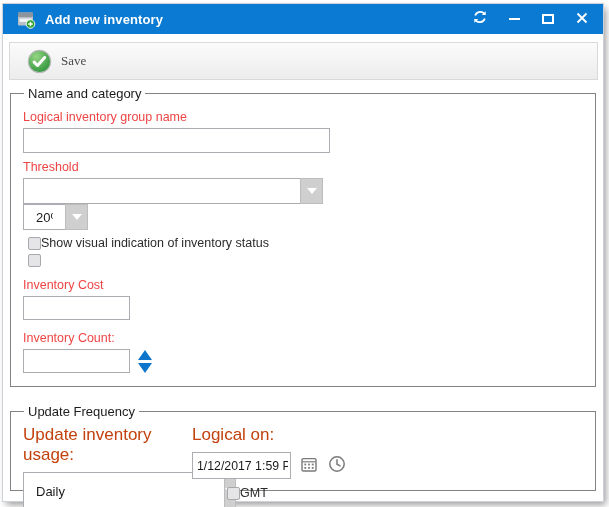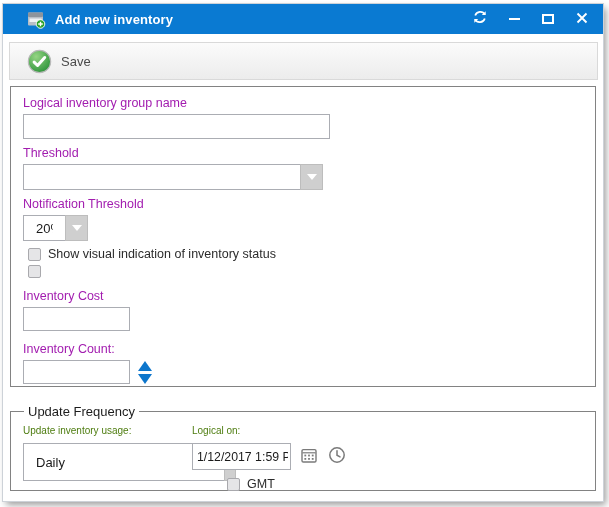--- a/index.html
+++ b/index.html
@@ -11,85 +11,85 @@
     overflow:hidden;
   }
   .window {
     position:absolute; left:3px; top:4px; width:600px; height:497px;
     background:#fff;
     box-shadow: 0 0 0 1px #cdd2d8, 3px 4px 7px rgba(0,0,0,0.38);
   }
   
   .titlebar {
     height:30px; background:#0a7ad2; display:flex; align-items:center;
-    color:#fff; padding-left:23px;
+    color:#fff; padding-left:13px;
   }
   .app-icon { width:20px; height:20px; flex:0 0 auto; }
   .title { font-weight:bold; font-size:13px; margin-left:9px; letter-spacing:.1px; }
   .win-controls { margin-left:auto; display:flex; align-items:center; height:100%; margin-right:4px; }
   .win-btn { width:34px; height:100%; display:flex; align-items:center; justify-content:center; cursor:default; }
   .min-glyph { width:11px; height:2px; background:#fff; }
   .max-glyph { width:12px; height:10px; border:2px solid #fff; }
   
   .toolbar {
     margin:8px 5px 0 6px; height:38px;
     border:1px solid #d9d9d9;
     background:linear-gradient(#fbfbfb, #ececec);
     display:flex; align-items:center;
   }
   .save-btn { display:flex; align-items:center; height:32px; margin-left:9px; padding:0 8px; gap:9px; }
   .save-icon { width:25px; height:25px; }
-  .save-label { font-size:13px; color:#4a4a4a; }
+  .save-label { font-size:13px; color:#4a4a4a;font-family:Liberation Serif, serif; }
   
   fieldset.groupbox {
     position:absolute; left:7px; width:586px; margin:0;
     border:1px solid #828282; padding:1px 12px 0 12px; background:#fff;
   }
   #group-name-category { top:82px; height:301px; }
   #group-update-frequency { top:400px; height:87px; }
   legend { font-size:13px; color:#1c1c1c; padding:0 4px; margin-left:1px; }
   
-  .lbl { font-size:12.5px; color:#a21caf; margin:7px 0 4px 0; line-height:14px; }
+  .lbl { font-size:12.5px; color:#ef4444; margin:7px 0 4px 0; line-height:14px; }
   .lbl.first { margin-top:8px; }
   .lbl.spaced { margin-top:11px; }
   .tb {
     border:1px solid #abadb3; height:25px; font-size:13px;
     font-family:"Liberation Sans", sans-serif; padding:2px 12px; color:#1a1a1a;
     background:#fff; outline:none; display:block;
   }
   .combo { display:flex; align-items:stretch; }
   .combo .tb { border-right:none; height:26px; }
   .drop-btn {
     width:23px; background:#cfcfcf; border:1px solid #bdbdbd;
     display:flex; align-items:center; justify-content:center;
   }
   .tri-down {
     width:0; height:0;
     border-left:5px solid transparent; border-right:5px solid transparent;
     border-top:6px solid #ffffff;
   }
-  .cb-row { display:flex; align-items:center; gap:7px; margin:4px 0 0 5px; font-size:12.5px; color:#2b2b2b; }
+  .cb-row { display:flex; align-items:center; margin:4px 0 0 5px; font-size:12.5px; color:#2b2b2b; }
   .cb { width:13px; height:13px; background:#e5e5e7; border:1px solid #a9a9ad; border-radius:2px; flex:0 0 auto; }
   .count-row { display:flex; align-items:center; margin-top:0; }
   .spinner { display:flex; flex-direction:column; gap:3px; margin-left:8px; }
   .tri-up-b {
     width:0; height:0;
     border-left:7px solid transparent; border-right:7px solid transparent;
     border-bottom:10px solid #0d76cc;
   }
   .tri-down-b {
     width:0; height:0;
     border-left:7px solid transparent; border-right:7px solid transparent;
     border-top:10px solid #0d76cc;
   }
   
   .uf-columns { display:flex; margin-top:1px; }
   .uf-col1 { width:169px; flex:0 0 auto; }
   .uf-col2 { flex:1; }
-  .uf-lbl { font-size:10px; color:#4d7c0f; margin:4px 0 7px 0; }
+  .uf-lbl { font-size:17px; color:#c2410c; margin:4px 0 7px 0; }
   .starting-row { display:flex; align-items:center; }
   .icon-btn { width:20px; height:20px; margin-left:8px; display:flex; align-items:center; justify-content:center; }
   .gmt-row { margin:7px 0 0 35px; }
 </style>
 </head>
 <body>
 
 <div class="window">
 
   <div class="titlebar">
@@ -143,33 +143,33 @@
           </defs>
           <circle cx="13" cy="13" r="11.6" fill="url(#saveGrad)" stroke="#b9b9b9" stroke-width="1.2"></circle>
           <path d="M7.4 13.6l3.6 3.6 7.4-8.4" stroke="#ffffff" stroke-width="3.1" fill="none" stroke-linecap="round" stroke-linejoin="round"></path>
         </svg>
       </span>
       <span class="save-label">Save</span>
     </div>
   </div>
 
   <fieldset class="groupbox" id="group-name-category">
+    <legend>Name and category</legend>
 
     <div class="lbl first">Logical inventory group name</div>
     <input class="tb" style="width: 307px;" type="text" value="">
 
     <div class="lbl">Threshold</div>
     <div class="combo" style="width:300px;">
       <input class="tb" style="flex: 1 1 0%;" type="text" value="">
       <div class="drop-btn">
         <span class="tri-down"></span>
       </div>
     </div>
 
-    <div class="lbl">Notification Threshold</div>
     <div class="combo" style="width:65px;">
       <input class="tb" style="width: 42px;" type="text" value="20%">
       <div class="drop-btn">
         <span class="tri-down"></span>
       </div>
     </div>
 
     <div class="cb-row" style="margin-top:6px;">
       <span class="cb"></span>
       <span>Show visual indication of inventory status</span>

